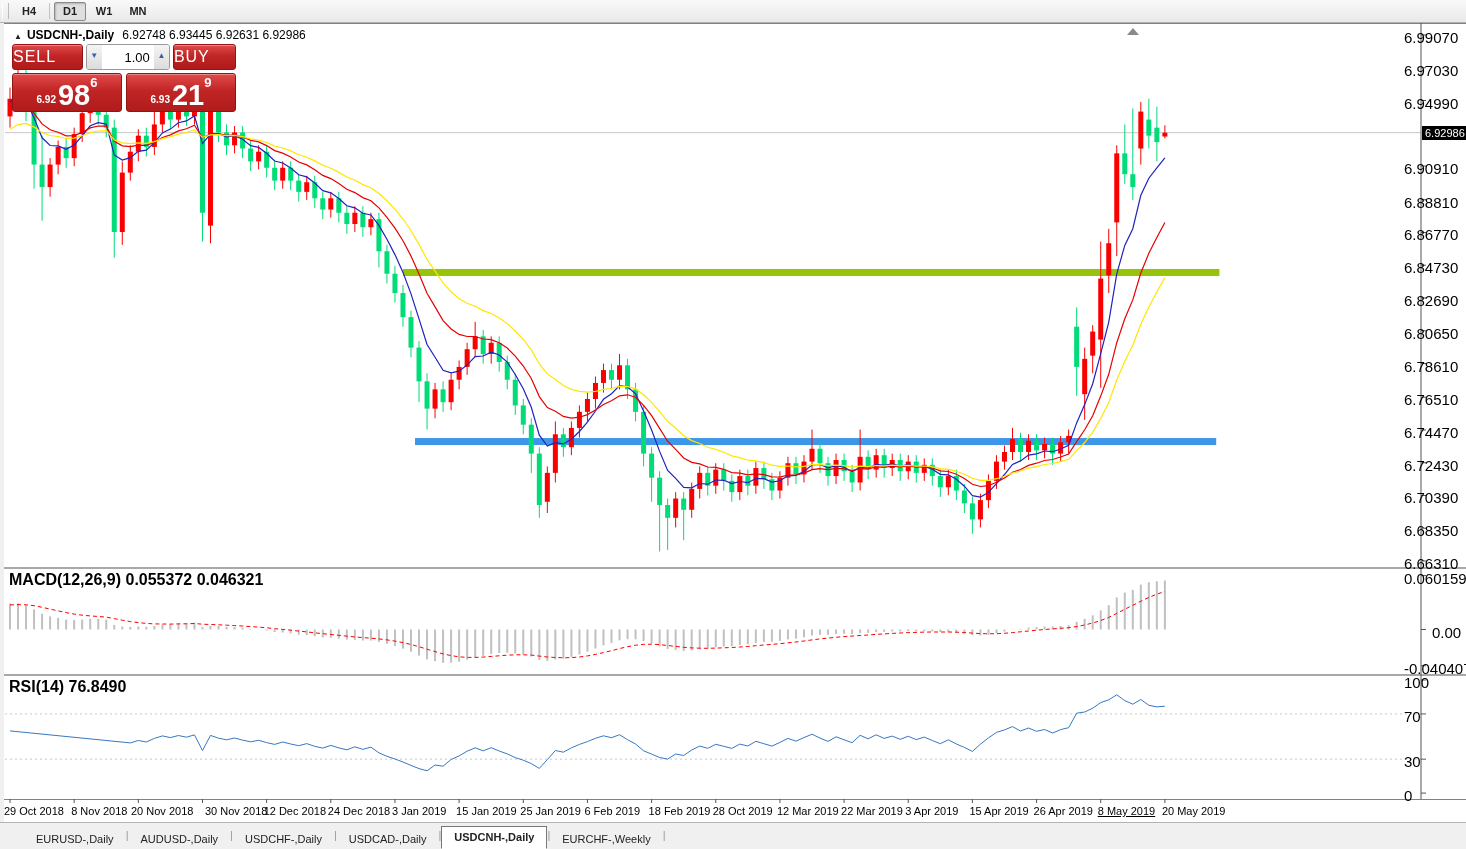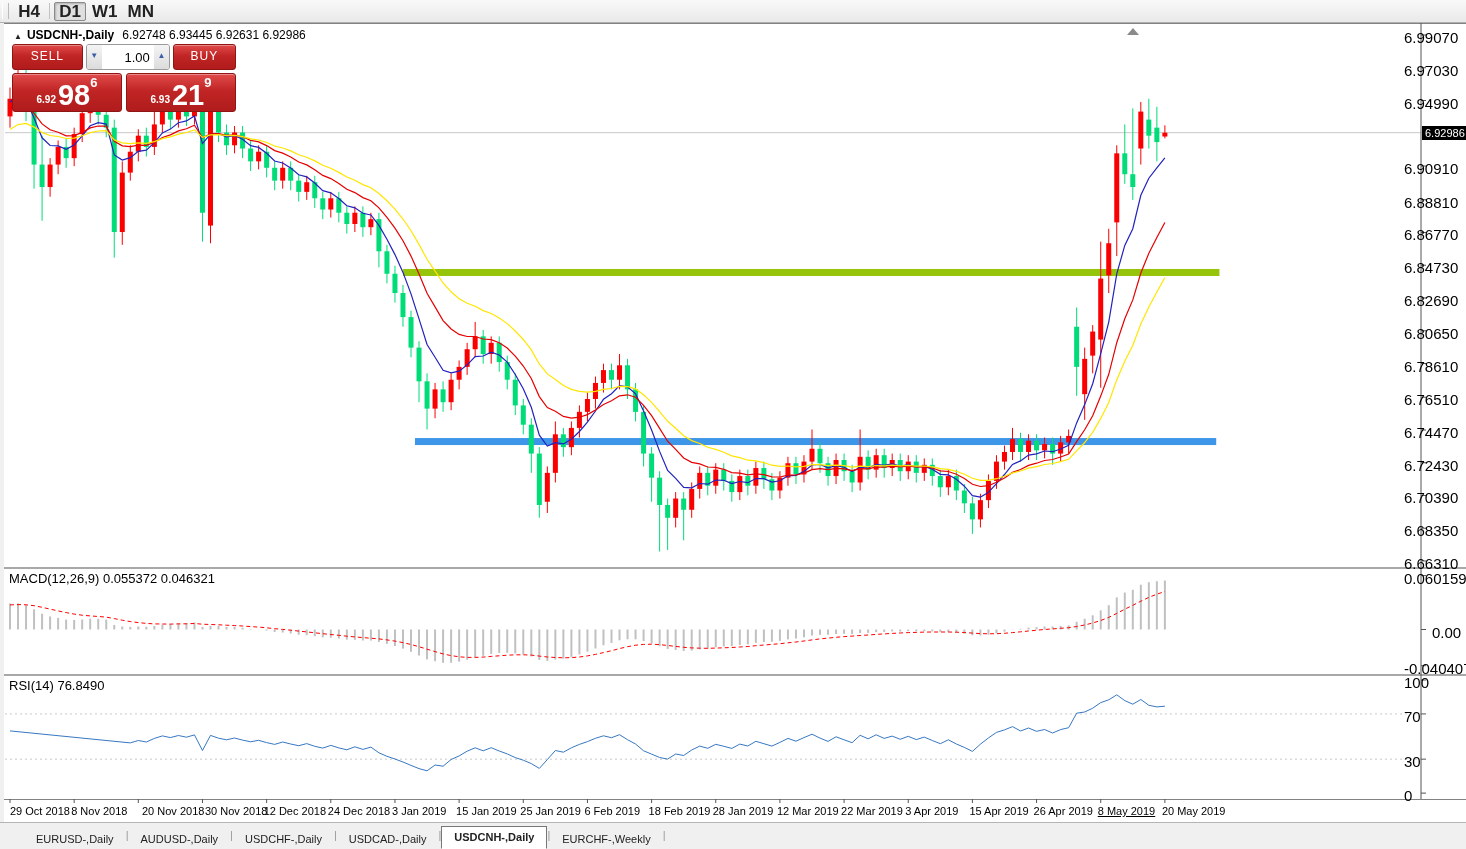--- a/index.html
+++ b/index.html
@@ -1,50 +1,50 @@
 <!DOCTYPE html>
 <html><head>
 <meta charset="utf-8">
 <style>
   html,body{margin:0;padding:0;background:#f0f0f0;font-family:"Liberation Sans",sans-serif;}
   #app{position:relative;width:1466px;height:849px;background:#f0f0f0;overflow:hidden;font-size:11px;color:#000;}
   
   #toolbar{position:absolute;left:0;top:0;width:1466px;height:22px;background:linear-gradient(#f9f9f9,#e9e9e9);border-bottom:1px solid #b0b0b0;display:flex;align-items:center;}
   .grip{width:5px;height:16px;border-left:1px solid #fff;border-right:1px solid #bbb;margin:0 3px 0 2px;}
-  .tfbtn{min-width:24px;height:17px;line-height:17px;text-align:center;padding:0 3px;margin:0 1px;font-size:17px;font-weight:bold;color:#222;border:1px solid transparent;border-radius:2px;cursor:default;}
+  .tfbtn{min-width:24px;height:17px;line-height:17px;text-align:center;padding:0 3px;margin:0 1px;font-size:11px;font-weight:bold;color:#222;border:1px solid transparent;border-radius:2px;cursor:default;}
   .tfbtn.active{background:#dfdfdf;border:1px solid #8a8a8a;box-shadow:inset 1px 1px 2px rgba(0,0,0,.2);}
   .tbsep{width:1px;height:16px;background:#c2c2c2;margin:0 3px;}
   
   .panel{position:absolute;left:4px;width:1462px;background:#fff;}
   #panel-main{top:23px;height:543px;border-top:1px solid #828282;}
   #panel-macd{top:567px;height:106px;border-top:2px solid #a8a8a8;}
   #panel-rsi{top:674px;height:124px;border-top:2px solid #a8a8a8;}
   #panel-date{top:799px;height:23px;border-top:1px solid #828282;}
   #chart-svg{position:absolute;left:0;top:0;z-index:2;pointer-events:none;}
   .plot-hit{position:absolute;left:5px;z-index:1;}
   
   #chart-header{position:absolute;left:14px;top:28px;z-index:3;font-size:12px;color:#000;}
   #chart-header .tri{font-size:8px;margin-right:5px;color:#222;cursor:pointer;}
   #chart-header .sym{font-weight:bold;margin-right:8px;}
   
   #trade{position:absolute;left:12px;top:44px;width:224px;z-index:4;}
   .trow{display:flex;}
   .redbtn{background:linear-gradient(#e14b4b,#c12525 45%,#b01b1b);border:1px solid #8f1414;border-radius:3px;color:#fff;box-shadow:inset 0 1px 0 rgba(255,255,255,.35);}
-  #sell-btn,#buy-btn{width:72px;height:24px;font-size:12px;letter-spacing:1px;text-align:center;line-height:23px;cursor:pointer;}
+  #sell-btn,#buy-btn{width:72px;height:24px;font-size:16px;letter-spacing:1px;line-height:23px;cursor:pointer;}
   #buy-btn{width:64px;}
   #vol-group{display:flex;height:24px;margin:0 3px;border:1px solid #9a9a9a;border-radius:3px;overflow:hidden;background:#fff;}
   .spin{width:17px;background:linear-gradient(#f4f4f4,#dcdcdc);border:0;color:#3a5fa8;font-size:8px;line-height:22px;text-align:center;cursor:pointer;}
   #vol-val{width:44px;border:0;outline:0;text-align:right;padding:0 4px;font-size:13px;font-family:"Liberation Sans",sans-serif;}
   .bigprice{width:108px;height:34px;margin-top:3px;display:flex;align-items:flex-end;justify-content:center;padding-bottom:3px;cursor:pointer;}
   .bigprice .small{font-size:10px;font-weight:bold;margin-right:2px;line-height:16px;}
   .bigprice .big{font-size:29px;font-weight:bold;line-height:26px;}
   .bigprice .sup{font-size:13px;font-weight:bold;align-self:flex-start;margin-top:1px;}
   #sell-big{margin-right:4px;}
   
-  .ind-label{position:absolute;z-index:3;font-size:13px;color:#000;}
+  .ind-label{position:absolute;z-index:3;font-size:16px;color:#000;font-weight:bold;}
   .axis-label{position:absolute;left:1404px;z-index:3;font-size:15px;color:#000;white-space:nowrap;}
   .price-current{position:absolute;left:1422px;width:44px;z-index:4;background:#000;color:#fff;font-size:11px;text-align:left;padding:1px 0 1px 3px;}
   .date-label{position:absolute;z-index:3;font-size:11px;color:#000;white-space:nowrap;top:805px;}
   
   #tabbar{position:absolute;left:0;top:822px;width:1466px;height:27px;background:#f0f0f0;border-top:1px solid #b4b4b4;display:flex;align-items:flex-end;padding-left:24px;box-sizing:border-box;}
   .tab{height:20px;line-height:20px;padding:0 12px;font-size:11px;color:#222;cursor:pointer;white-space:nowrap;}
   .tab.active{background:#fff;border:1px solid #777;border-bottom:1px solid #fff;font-weight:bold;height:21px;}
   .tabsep{color:#999;align-self:center;margin-bottom:2px;}
 </style>
 </head>
@@ -615,32 +615,32 @@
       <div class="price-current" style="top: 125.685px;">6.92986</div>
       <div class="axis-label" style="top: 569.598px;">0.060159</div>
       <div class="axis-label" style="top: 623.5px; padding-left: 28px;">0.00</div>
       <div class="axis-label" style="top: 659.705px;">-0.040407</div>
       <div class="axis-label" style="top: 674px;">100</div>
       <div class="axis-label" style="top: 707.93px;">70</div>
       <div class="axis-label" style="top: 753.17px;">30</div>
       <div class="axis-label" style="top: 787.1px;">0</div>
     </div>
   <div id="date-labels">
-      <div class="date-label" style="left: 10px; text-align: center;">29 Oct 2018</div>
+      <div class="date-label" style="left: 4px; text-align: center;">29 Oct 2018</div>
       <div class="date-label" style="left: 71.16px;">8 Nov 2018</div>
-      <div class="date-label" style="left: 142px;">20 Nov 2018</div>
+      <div class="date-label" style="left: 131px;">20 Nov 2018</div>
       <div class="date-label" style="left: 189px; margin-left: 16px;">30 Nov 2018</div>
       <div class="date-label" style="left: 263.64px;">12 Dec 2018</div>
       <div class="date-label" style="left: 327.8px;">24 Dec 2018</div>
       <div class="date-label" style="left: 391.96px;">3 Jan 2019</div>
       <div class="date-label" style="left: 456.12px;">15 Jan 2019</div>
       <div class="date-label" style="left: 520.28px;">25 Jan 2019</div>
       <div class="date-label" style="left: 584.44px;">6 Feb 2019</div>
       <div class="date-label" style="left: 648.6px;">18 Feb 2019</div>
-      <div class="date-label" style="left: 712.76px;">28 Jan 2019</div>
+      <div class="date-label" style="left: 712.76px;">28 Oct 2019</div>
       <div class="date-label" style="left: 776.92px;">12 Mar 2019</div>
       <div class="date-label" style="left: 841.08px;">22 Mar 2019</div>
       <div class="date-label" style="left: 905.24px;">3 Apr 2019</div>
       <div class="date-label" style="left: 969.4px;">15 Apr 2019</div>
       <div class="date-label" style="left: 1033.56px;">26 Apr 2019</div>
       <div class="date-label" style="left: 1097.72px; text-decoration: underline;">8 May 2019</div>
       <div class="date-label" style="left: 1161.88px;">20 May 2019</div>
     </div>
 
   <div id="tabbar">

